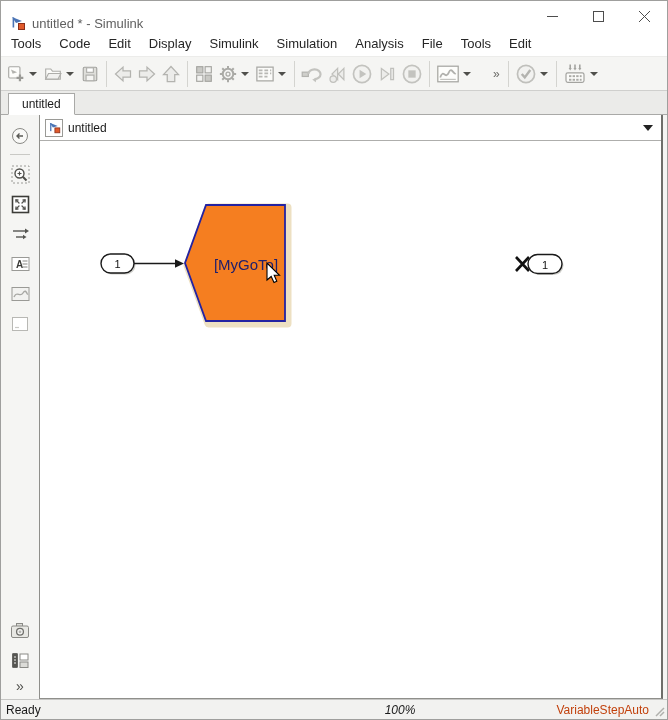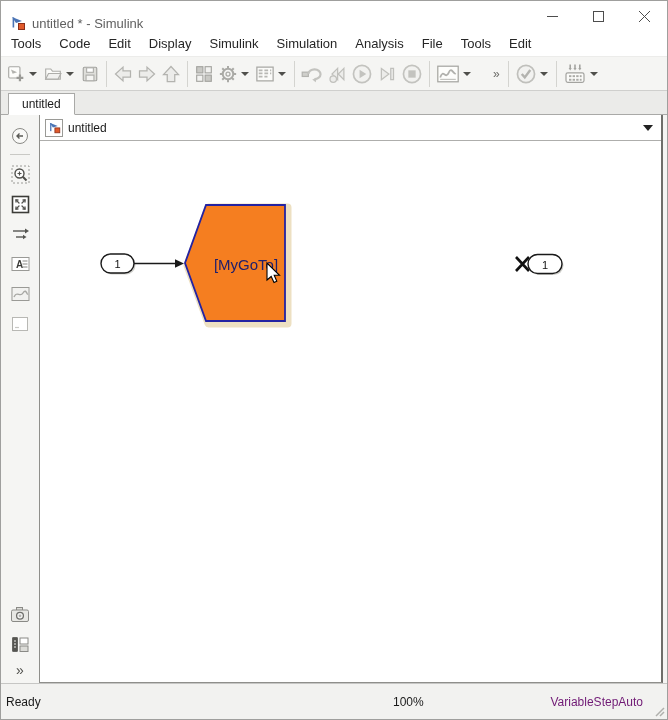--- a/index.html
+++ b/index.html
@@ -39,24 +39,24 @@
   .main { flex:1 1 auto; display:flex; flex-direction:column; min-width:0; border-left:1px solid #8f8f8b; border-right:2px solid #6e6e6a; border-bottom:1px solid #8f8f8b; background:#fff; }
   .crumbbar { height:26px; background:#fff; border-bottom:1px solid #aeaeac; display:flex; align-items:center; padding:0 8px 0 5px; flex:0 0 auto; }
   .crumb-iconbox { width:18px; height:18px; border:1px solid #9a9a96; display:flex; align-items:center; justify-content:center; background:#fff; margin-right:5px; }
   .crumb-label { font-size:12px; color:#1a1a1a; }
   .crumb-caret { margin-left:auto; width:0; height:0; border-left:5px solid transparent; border-right:5px solid transparent; border-top:6px solid #222; }
 
   .canvas { flex:1 1 auto; position:relative; background:#fff; overflow:hidden; }
   .canvas svg.diagram { position:absolute; left:0; top:0; }
 
   
-  .statusbar { height:36px; background:#f2f2f0; border-top:1px solid #c6c6c4; display:flex; align-items:center; font-size:12px; color:#1a1a1a; position:relative; flex:0 0 auto; }
+  .statusbar { height:20px; background:#f2f2f0; border-top:1px solid #c6c6c4; display:flex; align-items:center; font-size:12px; color:#1a1a1a; position:relative; flex:0 0 auto; }
   .status-left { padding-left:5px; }
-  .status-zoom { position:absolute; left:392px; width:46px; text-align:left; }
-  .status-solver { position:absolute; right:24px; color:#701a75; }
+  .status-zoom { position:absolute; left:376px; width:46px; text-align:center;font-style:italic; }
+  .status-solver { position:absolute; right:18px; color:#c2410c; }
   .grip { position:absolute; right:2px; bottom:2px; }
 </style>
 </head>
 <body>
 
 <div class="window">
 
   <div class="titlebar">
     <svg class="appicon" viewBox="0 0 16 16">
       <polygon points="2,2 12,6 6,8" fill="#4a74b5"></polygon>

